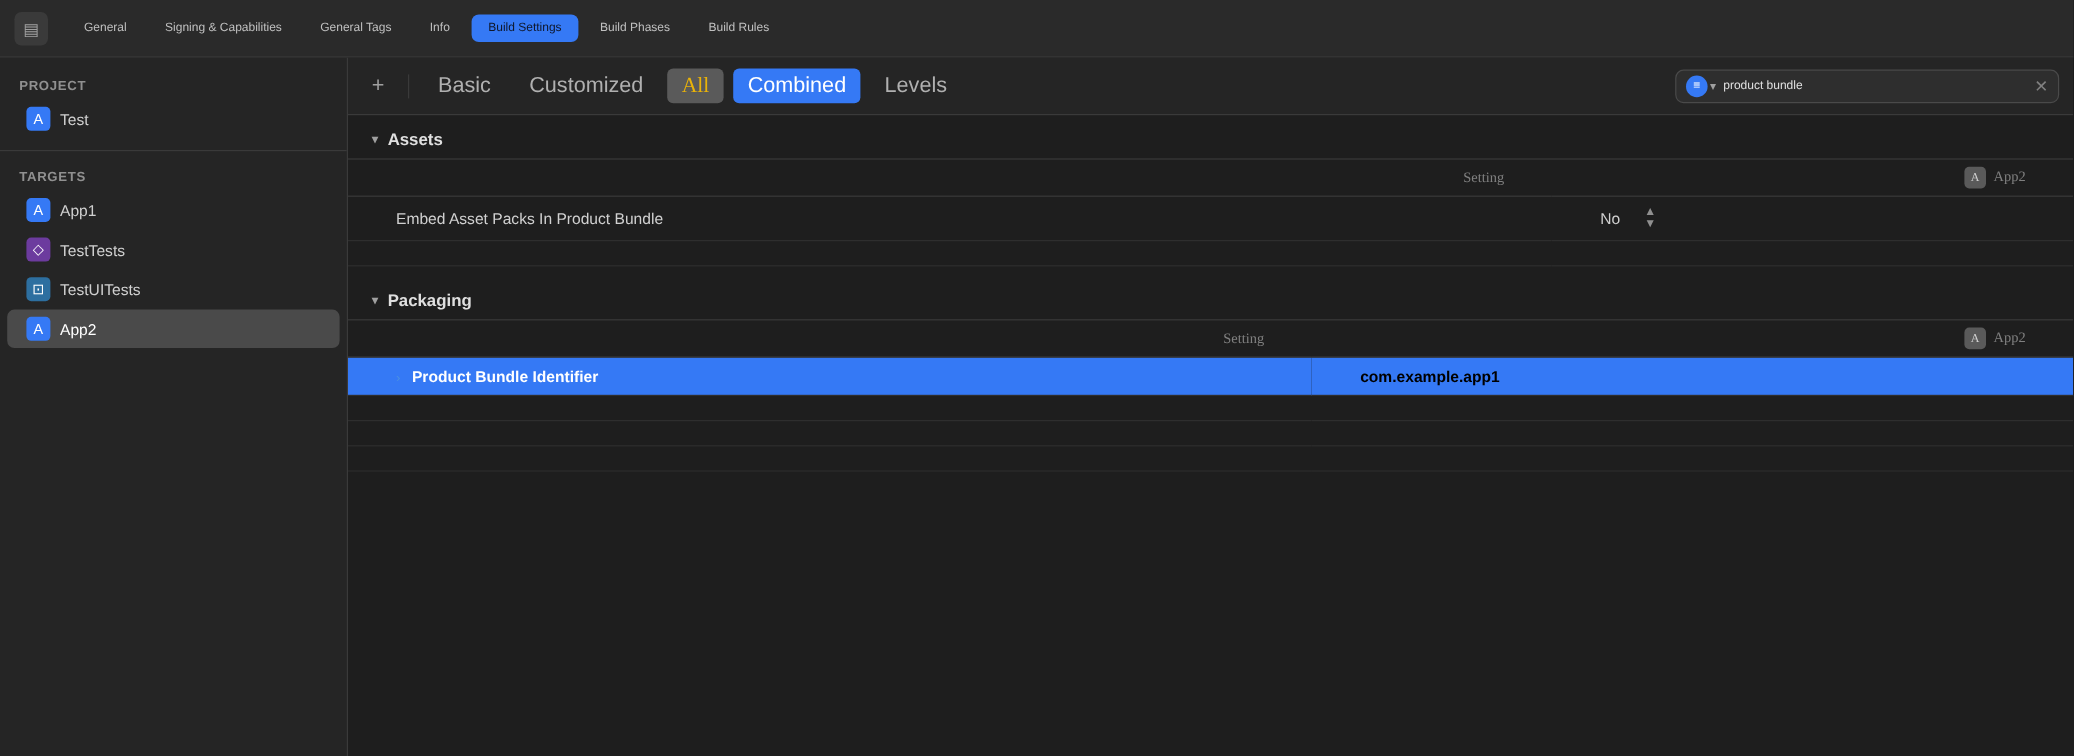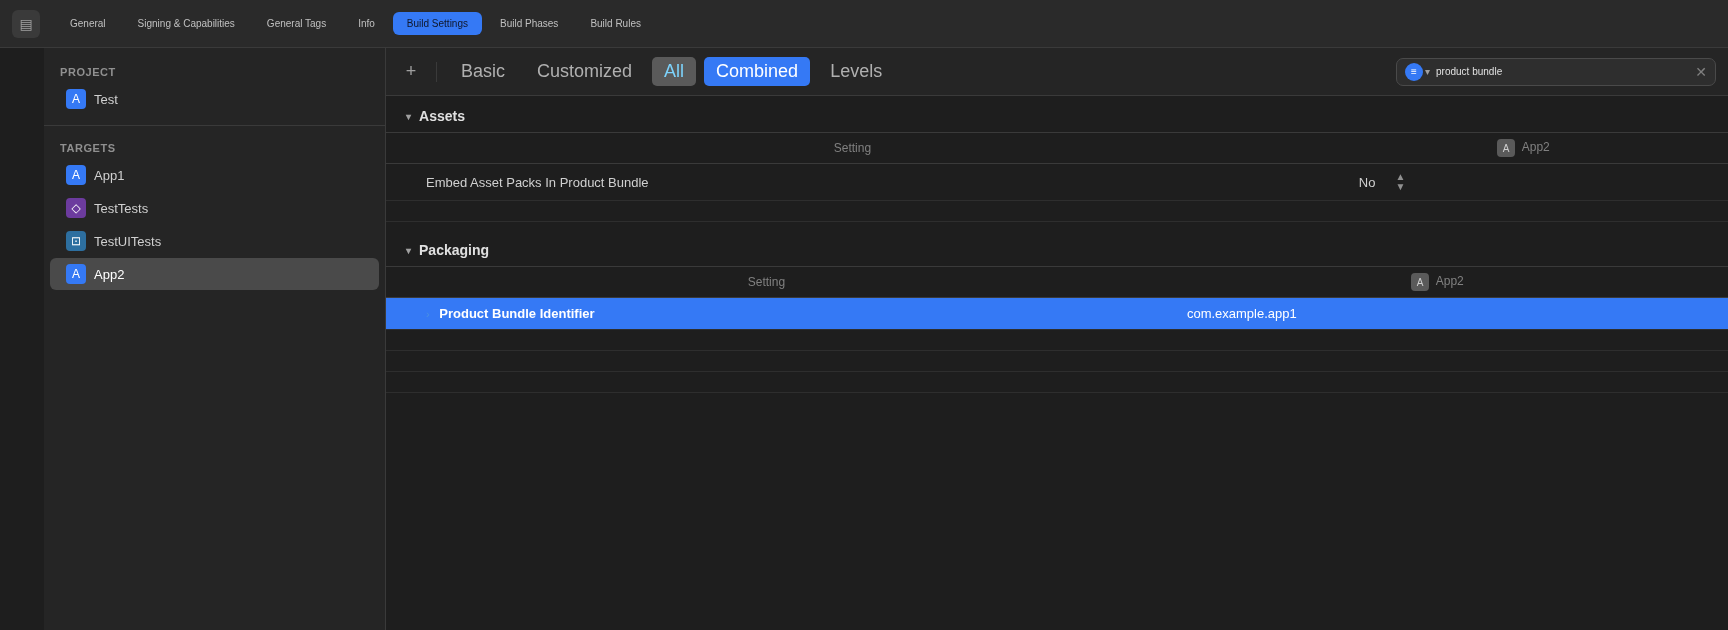--- a/index.html
+++ b/index.html
@@ -57,27 +57,26 @@
 
     
     .main {
       display: flex;
       flex: 1;
       overflow: hidden;
     }
 
     
     .sidebar {
-      width: 342px;
+      width: 290px;
       background: #252525;
       border-right: 1px solid #3a3a3a;
       flex-shrink: 0;
       padding-top: 12px;
       overflow-y: auto;
-      margin-left: 44px;
     }
     .sidebar-section-label {
       font-size: 11px;
       font-weight: 700;
       color: #909090;
       padding: 6px 16px 4px;
       letter-spacing: 0.05em;
     }
     .sidebar-divider {
       border: none;
@@ -152,21 +151,22 @@
       padding: 4px 12px;
       border-radius: 5px;
       border: none;
       background: transparent;
       color: #b0b0b0;
       font-size: 18px;
       cursor: pointer;
     }
     .filter-btn.active-filter {
       background: #5a5a5a;
-      color: #7dd3fc;
+      color: #eab308;
+      font-family: Liberation Serif, serif;
     }
     .filter-btn.selected-filter {
       background: #3579f5;
       color: #fff;
       border-radius: 5px;
     }
 
     .search-container {
       margin-left: auto;
       display: flex;
@@ -233,40 +233,41 @@
     .chevron-icon {
       color: #a0a0a0;
       font-size: 10px;
     }
 
     .settings-table {
       width: 100%;
       border-collapse: collapse;
     }
     .settings-table th {
-      text-align: center;
+      text-align: right;
       padding: 6px 40px;
       font-size: 12px;
       color: #808080;
       font-weight: 400;
       border-bottom: 1px solid #3a3a3a;
+      font-family: Liberation Serif, serif;
     }
     .settings-table td {
       padding: 8px 40px;
       border-bottom: 1px solid #2e2e2e;
       font-size: 13px;
       color: #d0d0d0;
     }
     .settings-table tr.selected-row td {
       background: #3579f5;
       color: #fff;
     }
     .settings-table tr.selected-row td.value-cell {
-      color: #ffffff;
-      font-weight: 400;
+      color: #000000;
+      font-weight: 700;
     }
 
     .col-header-icon {
       width: 18px;
       height: 18px;
       background: #5a5a5a;
       border-radius: 4px;
       display: inline-flex;
       align-items: center;
       justify-content: center;

